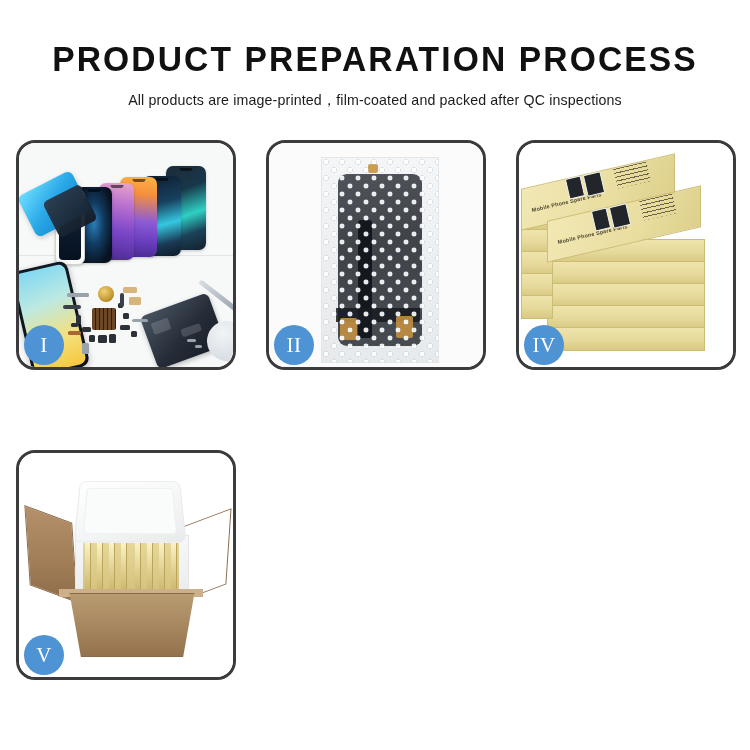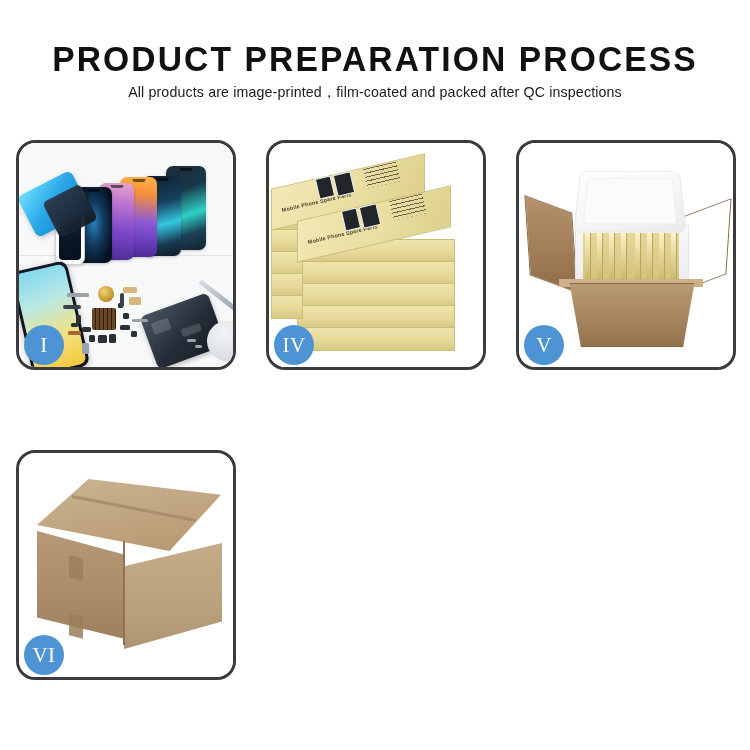--- a/index.html
+++ b/index.html
@@ -28,21 +28,21 @@
     color: #111111;
     line-height: 1.18;
     transform: scaleX(0.96);
     white-space: nowrap;
   }
   .subtitle {
     font-family: "Liberation Sans", sans-serif;
     font-size: 14.2px;
     font-weight: 400;
     color: #1b1b1b;
-    margin-top: 4px;
+    margin-top: 12px;
     letter-spacing: 0.15px;
     white-space: nowrap;
   }
 
   
   .grid {
     position: absolute;
     left: 16px;
     top: 140px;
     width: 720px;
@@ -459,20 +459,35 @@
       <span class="cmp lt" style="left:113px;top:176px;width:16px;height:3px;"></span>
       <span class="cmp" style="left:112px;top:188px;width:6px;height:6px;"></span>
       <span class="cmp lt" style="left:168px;top:196px;width:9px;height:3px;"></span>
       <span class="cmp lt" style="left:176px;top:202px;width:7px;height:3px;"></span>
       <div class="p1-flex" style="left:44px;top:162px;width:18px;height:4px;"></div>
       <div class="p1-flex" style="left:101px;top:150px;width:4px;height:14px;"></div>
     </div>
     <div class="badge">I</div>
   </div>
 
+  <div class="panel">
+    <div class="panel-inner">
+      <div class="p2-bg"></div>
+      <div class="p2-bag">
+        <div class="p2-part"></div>
+        <div class="p2-flex"></div>
+        <div class="p2-bar"></div>
+        <div class="p2-conn c1"></div>
+        <div class="p2-conn c2"></div>
+        <div class="p2-conn c3"></div>
+        <div class="p2-bubbles"></div>
+      </div>
+    </div>
+    <div class="badge">II</div>
+  </div>
 
 
   <div class="panel">
     <div class="panel-inner">
       <div class="p4-bg"></div>
 
       <div class="stackbox" style="left:28px;top:96px;width:156px;height:22px;"></div>
       <div class="stackbox" style="left:28px;top:118px;width:156px;height:22px;"></div>
       <div class="stackbox" style="left:28px;top:140px;width:156px;height:22px;"></div>
       <div class="stackbox" style="left:28px;top:162px;width:156px;height:22px;"></div>
@@ -517,27 +532,14 @@
         <i style="left:76px;"></i>
           <i style="left:88px;"></i>
       </div>
       <div class="p5-foamlid"></div>
       <div class="p5-cartonrim"></div>
       <div class="p5-cartonfront"></div>
     </div>
     <div class="badge">V</div>
   </div>
 
-  <div class="panel">
-    <div class="panel-inner">
-      <div class="p6-bg"></div>
-      <div class="p6-top"></div>
-      <div class="p6-seam"></div>
-      <div class="p6-left"></div>
-      <div class="p6-right"></div>
-      <div class="p6-edge"></div>
-      <div class="p6-tape t1"></div>
-      <div class="p6-tape t2"></div>
-    </div>
-    <div class="badge">VI</div>
-  </div>
 
 </div>
 
 </body></html>

